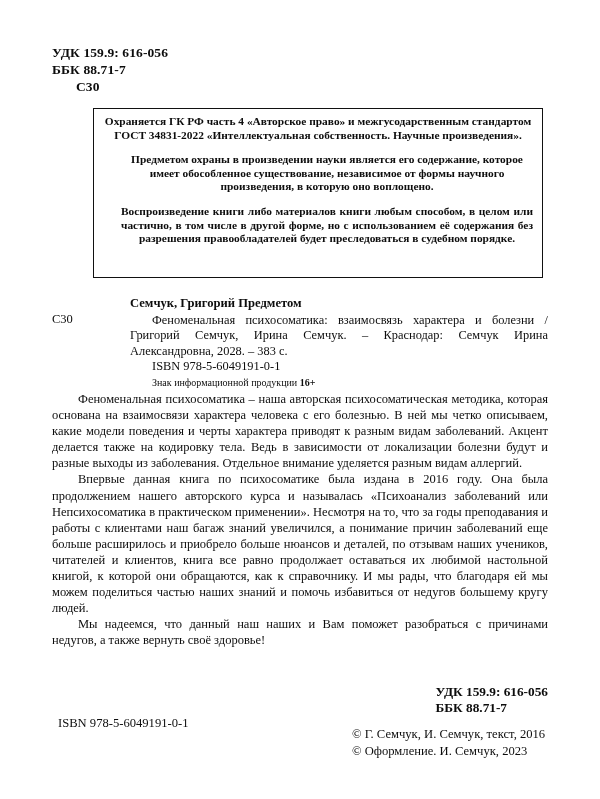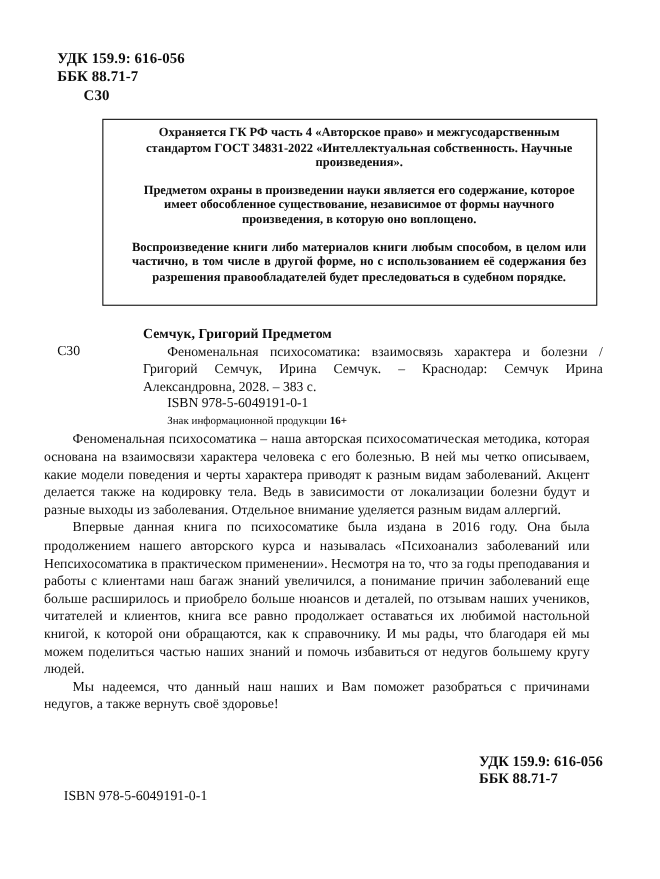--- a/index.html
+++ b/index.html
@@ -37,30 +37,30 @@
 
   
   .legal-box {
     position: absolute;
     left: 93px;
     top: 108px;
     width: 450px;
     height: 170px;
     box-sizing: border-box;
     border: 1.6px solid #111;
-    padding: 6px 9px 6px 26px;
+    padding: 6px 9px 6px 9px;
   }
   .legal-para {
     font-size: 11.4px;
     line-height: 13.6px;
     text-align: center;
     font-weight: bold;
     margin: 0;
   }
-  .legal-para + .legal-para { margin-top: 11px; }
+  .legal-para + .legal-para { margin-top: 11px; margin-left: 18px; }
   .legal-para.just {
     text-align: justify;
     text-align-last: center;
   }
 
   
   .biblio {
     position: absolute;
     left: 52px;
     top: 296px;
@@ -101,21 +101,21 @@
     font-size: 10px;
     line-height: 15.6px;
     margin: 0;
     padding-left: 22px;
   }
   .biblio-agemark b { font-weight: bold; }
 
   
   .annotation {
     position: absolute;
-    left: 40px;
+    left: 52px;
     top: 391px;
     width: 496px;
   }
   .annotation p {
     font-size: 12.5px;
     line-height: 16.1px;
     margin: 0;
     text-align: justify;
     text-indent: 26px;
     hyphens: manual;
@@ -180,14 +180,18 @@
     <p>Мы надеемся, что данный наш наших и Вам поможет разобраться с причинами недугов, а также вернуть своё здоровье!</p>
   </div>
 
   <div class="footer-codes">
     <div>УДК 159.9: 616-056</div>
     <div>ББК 88.71-7</div>
   </div>
 
   <div class="footer-isbn">ISBN 978-5-6049191-0-1</div>
 
+  <div class="footer-copyright">
+    <div class="line">© Г. Семчук, И. Семчук, текст, 2016</div>
+    <div class="line">© Оформление. И. Семчук, 2023</div>
+  </div>
 
 </div>
 
 </body></html>

